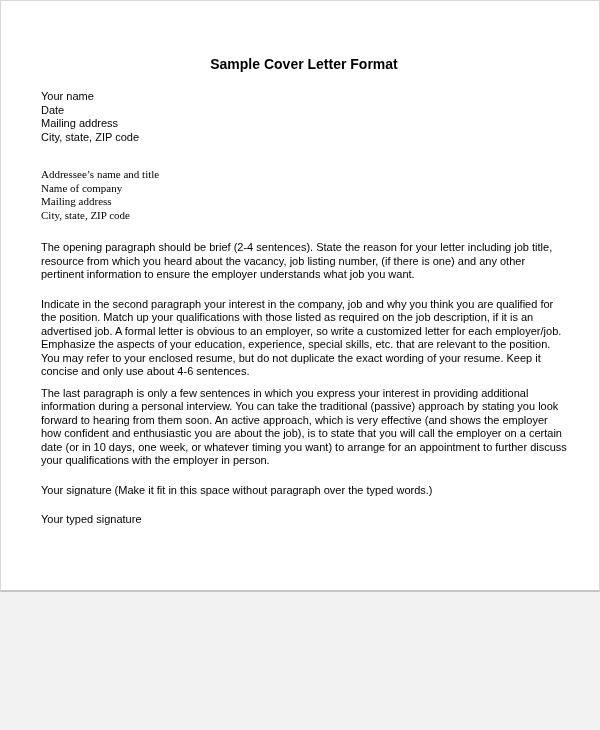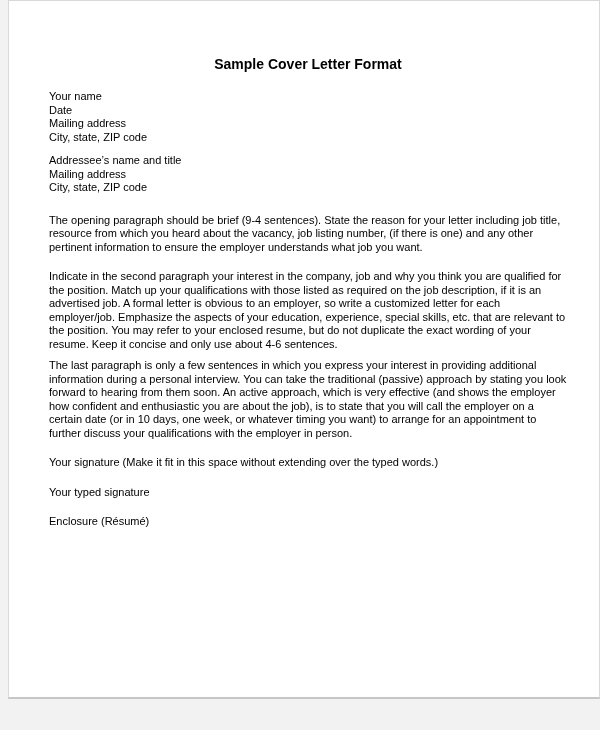--- a/index.html
+++ b/index.html
@@ -5,22 +5,22 @@
   html, body {
     margin: 0;
     padding: 0;
     width: 600px;
     height: 730px;
     background: #f2f2f2;
     font-family: "Liberation Sans", sans-serif;
   }
   .sheet {
     position: absolute;
-    top: 0; left: 8px; right: 0;
-    height: 699px;
+    top: 0; left: 0; right: 0;
+    height: 592px;
     background: #ffffff;
     border: 1px solid #d9d9d9;
     border-bottom: 2px solid #c6c6c6;
     box-sizing: border-box;
     overflow: hidden;
   }
   .content {
     color: #000000;
     font-size: 11px;
     line-height: 13.5px;
@@ -28,21 +28,21 @@
   }
   .doc-title {
     text-align: center;
     font-weight: bold;
     font-size: 14px;
     line-height: 17px;
     margin: 0;
     padding-top: 55px;
   }
   .addr-block { margin-top: 17px; }
-  .addr-block.addressee { margin-top: 10px; }
+  .addr-block.addressee { margin-top: 24px; font-family: Liberation Serif, serif; }
   .addr-line { white-space: nowrap; }
   .salutation { margin-top: 54px; white-space: nowrap; }
   .blank-line {
     color: #8c8c8c;
     letter-spacing: 0.5px;
   }
   p.para { margin: 16px 0 0 0; }
   p.para.first { margin-top: 19px; }
   p.para.last { margin-top: 8px; }
   .closing-line { margin-top: 16px; }
@@ -58,27 +58,27 @@
 
     <div class="addr-block sender">
       <div class="addr-line">Your name</div>
       <div class="addr-line">Date</div>
       <div class="addr-line">Mailing address</div>
       <div class="addr-line">City, state, ZIP code</div>
     </div>
 
     <div class="addr-block addressee">
       <div class="addr-line">Addressee’s name and title</div>
+      <div class="addr-line">Name of company</div>
       <div class="addr-line">Mailing address</div>
       <div class="addr-line">City, state, ZIP code</div>
     </div>
 
 
-    <p class="para first">The opening paragraph should be brief (9-4 sentences). State the reason for your letter including job title, resource from which you heard about the vacancy, job listing number, (if there is one) and any other pertinent information to ensure the employer understands what job you want.</p>
+    <p class="para first">The opening paragraph should be brief (2-4 sentences). State the reason for your letter including job title, resource from which you heard about the vacancy, job listing number, (if there is one) and any other pertinent information to ensure the employer understands what job you want.</p>
     <p class="para">Indicate in the second paragraph your interest in the company, job and why you think you are qualified for the position. Match up your qualifications with those listed as required on the job description, if it is an advertised job. A formal letter is obvious to an employer, so write a customized letter for each employer/job. Emphasize the aspects of your education, experience, special skills, etc. that are relevant to the position. You may refer to your enclosed resume, but do not duplicate the exact wording of your resume. Keep it concise and only use about 4-6 sentences.</p>
     <p class="para last">The last paragraph is only a few sentences in which you express your interest in providing additional information during a personal interview. You can take the traditional (passive) approach by stating you look forward to hearing from them soon. An active approach, which is very effective (and shows the employer how confident and enthusiastic you are about the job), is to state that you will call the employer on a certain date (or in 10 days, one week, or whatever timing you want) to arrange for an appointment to further discuss your qualifications with the employer in person.</p>
 
-    <div class="closing-line">Your signature (Make it fit in this space without extending over the typed words.)</div>
+    <div class="closing-line">Your signature (Make it fit in this space without paragraph over the typed words.)</div>
     <div class="closing-line">Your typed signature</div>
-    <div class="closing-line">Enclosure (Résumé)</div>
 
   </div>
 </div>
 
 </body></html>

